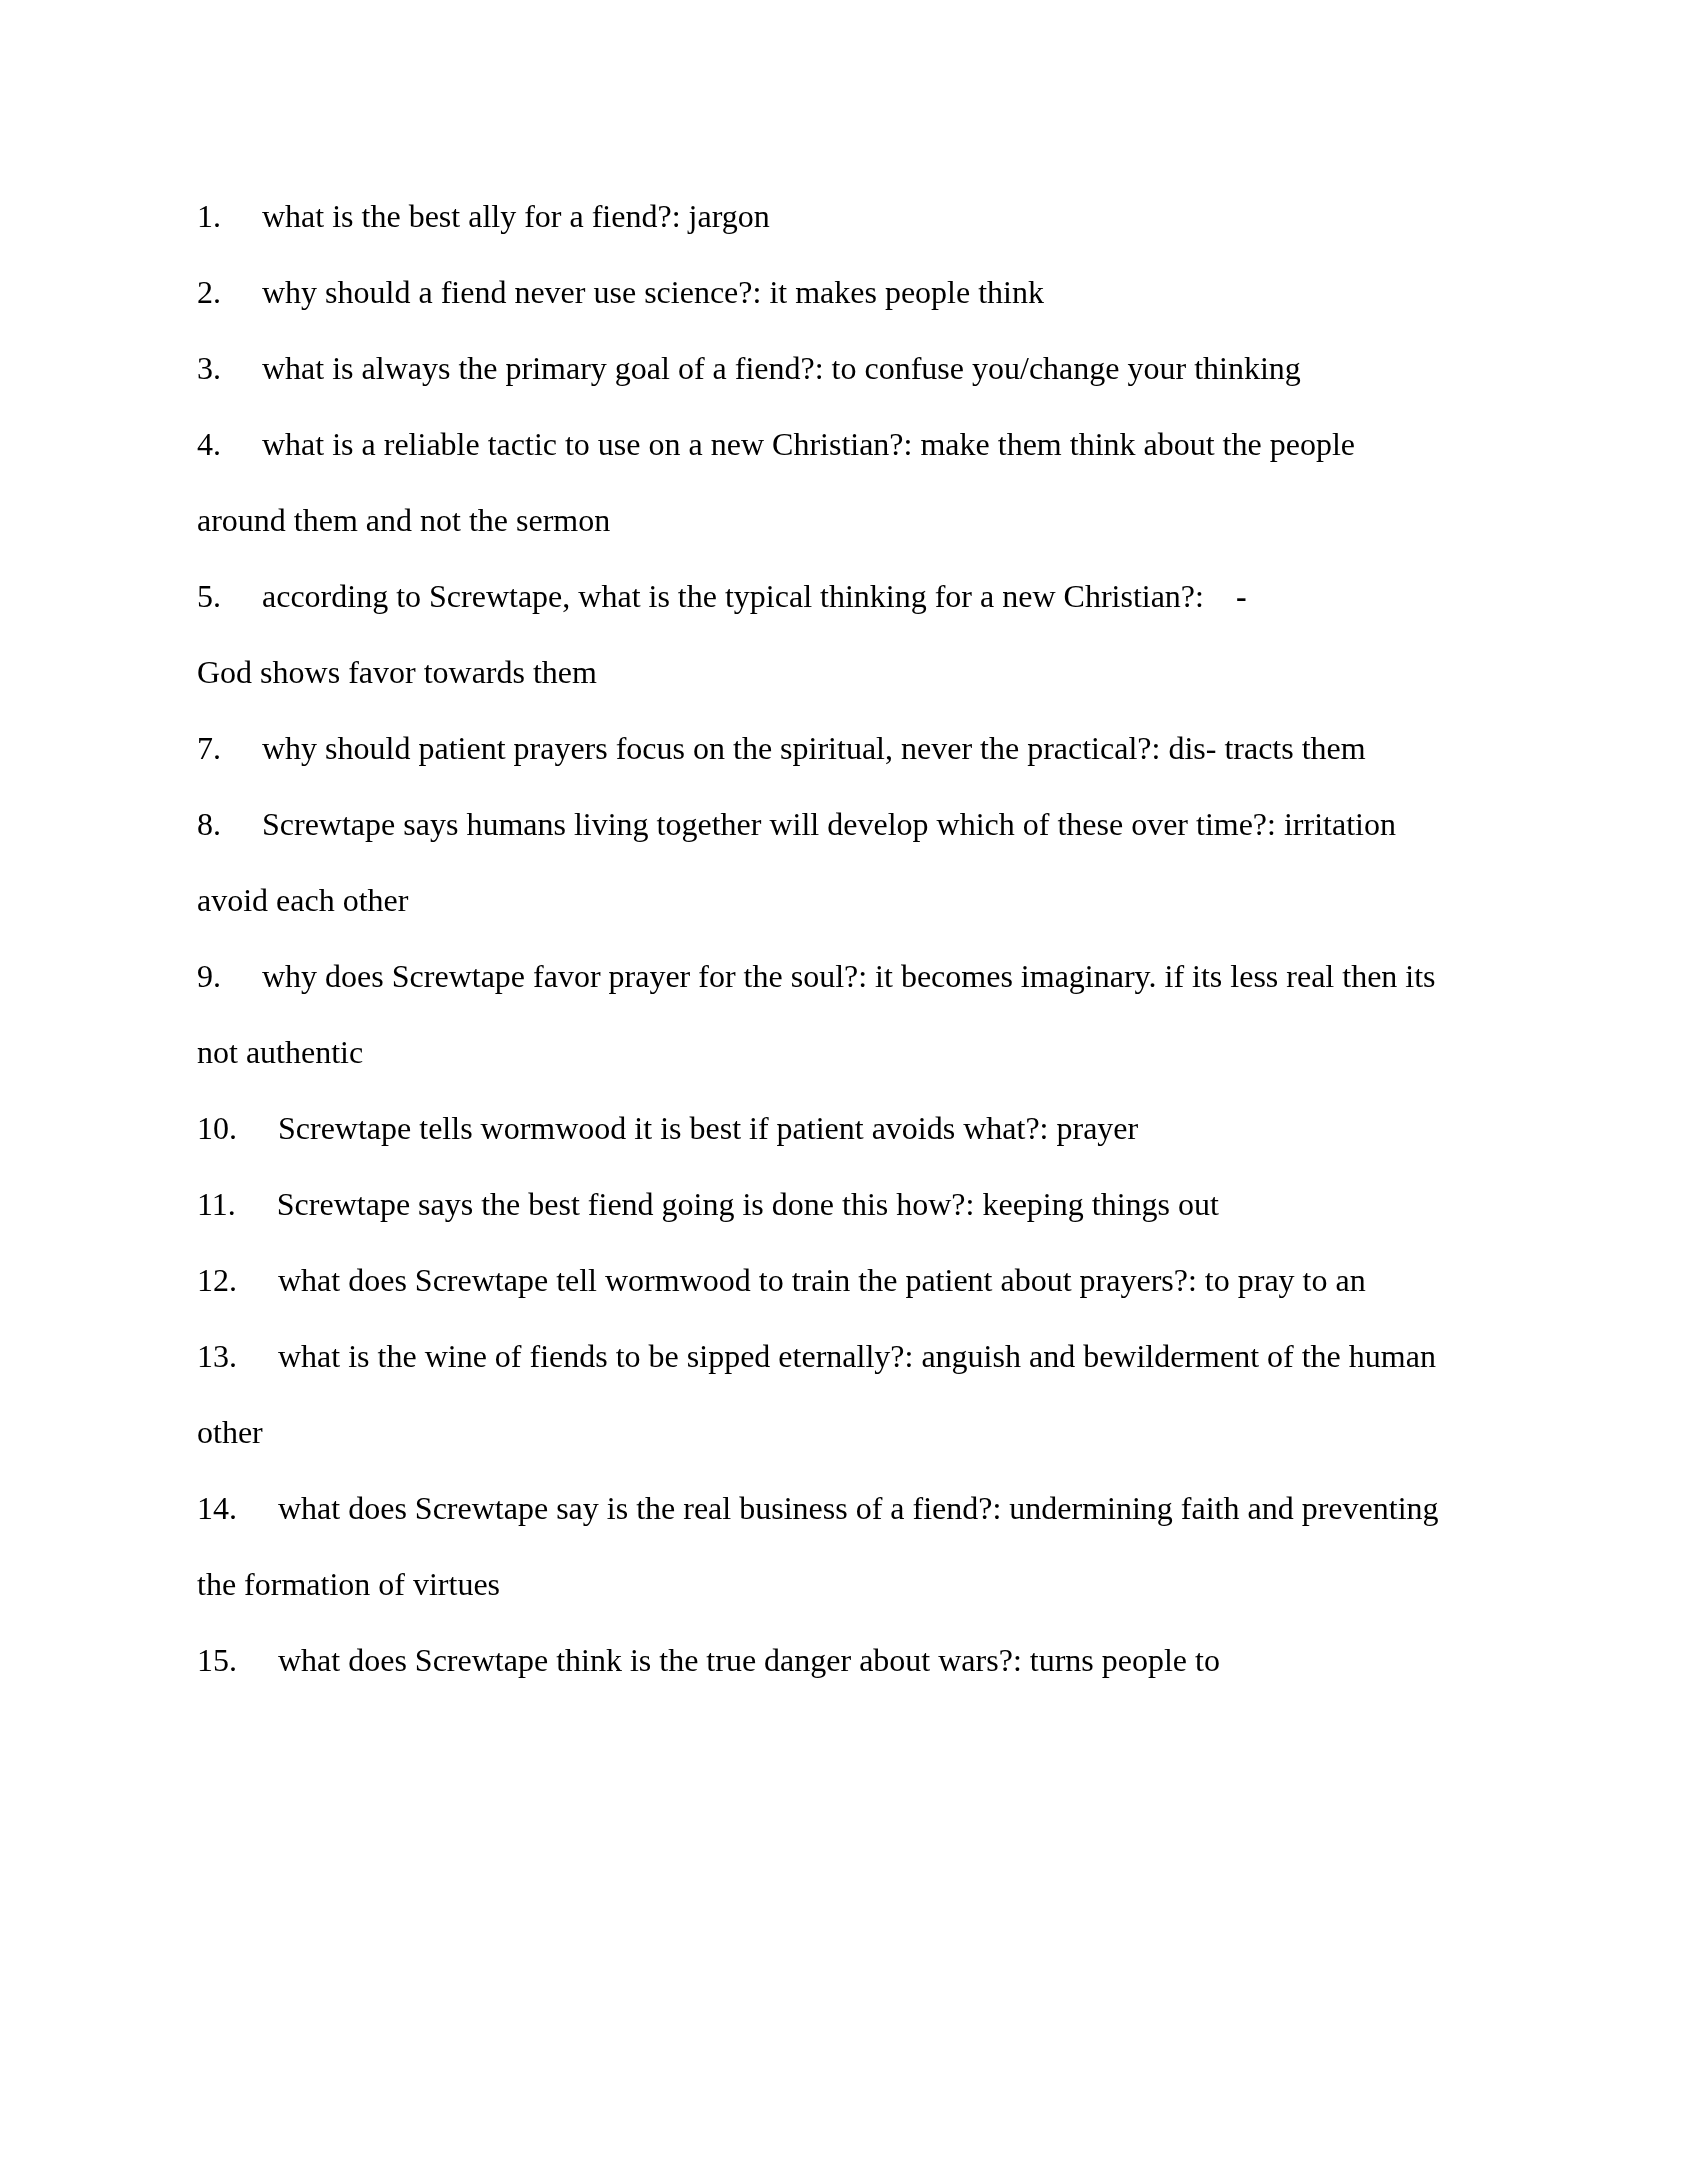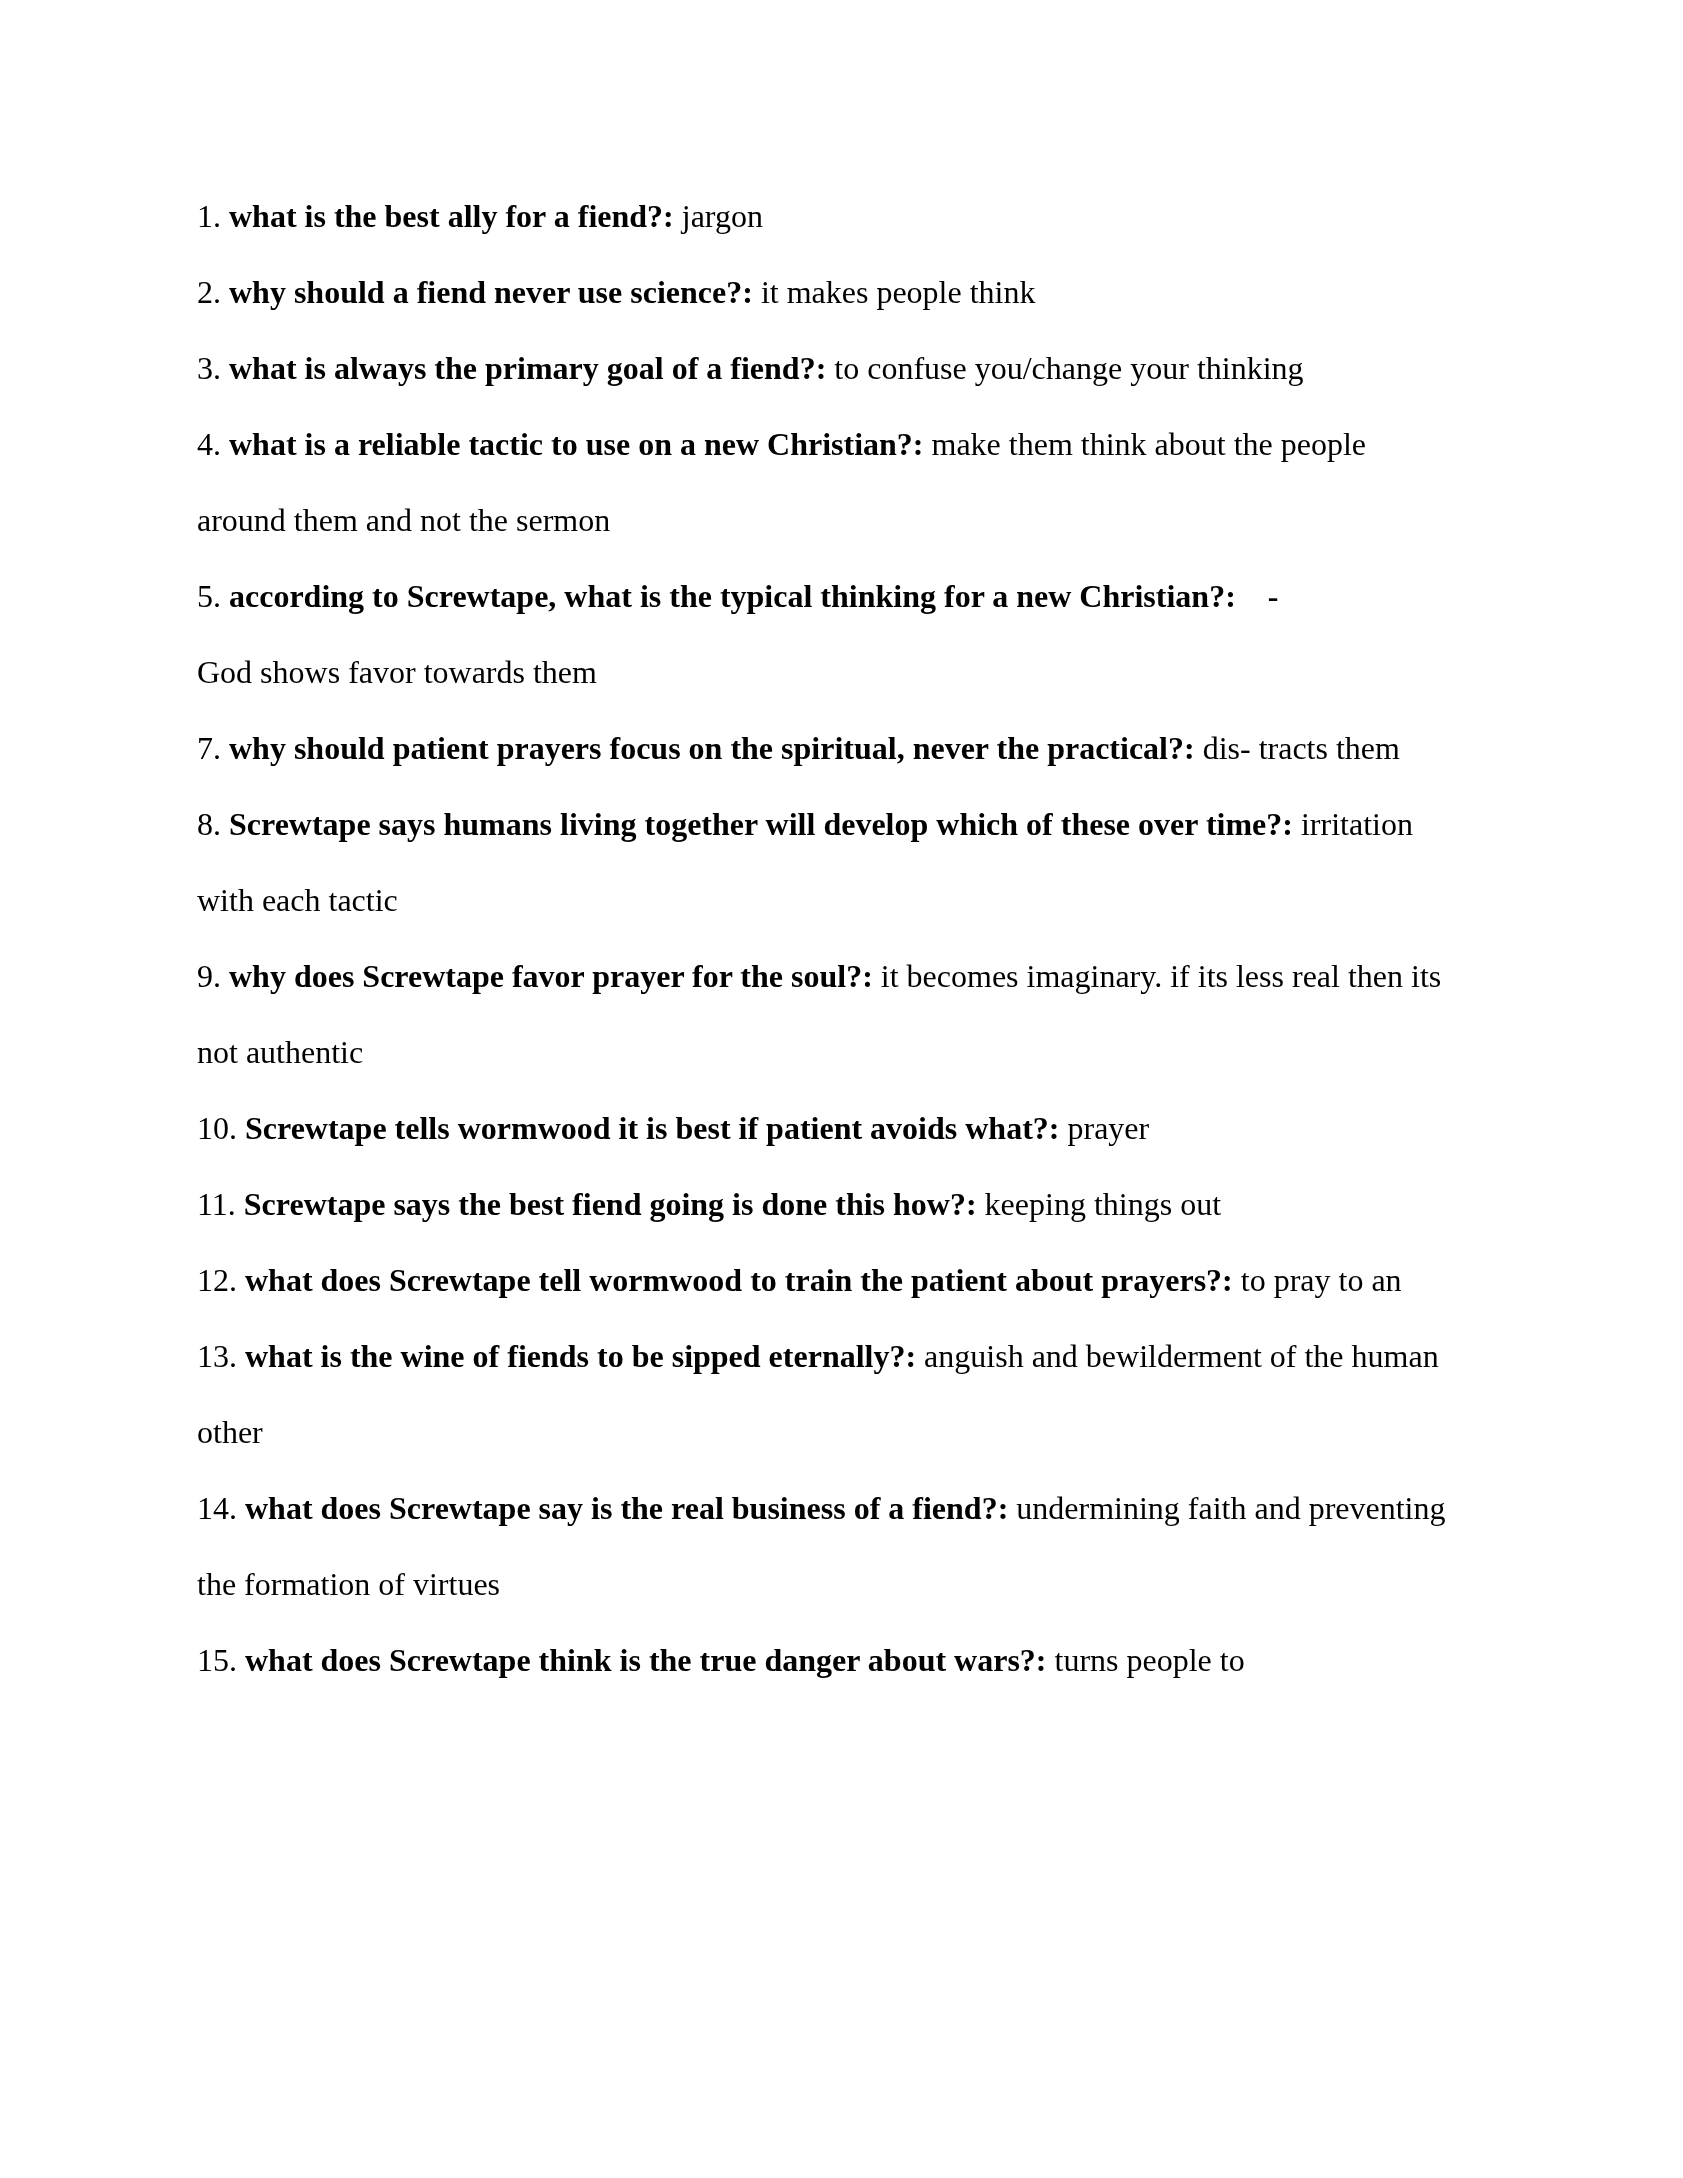--- a/index.html
+++ b/index.html
@@ -22,21 +22,21 @@
     width: 1307px;
     font-size: 32px;
     line-height: 76px;
   }
   .line {
     display: block;
     white-space: pre;
     height: 76px;
   }
   .num { font-weight: normal; }
-  .q { font-weight: bold; }
+  .q { font-weight: normal; margin-left: 33px; }
   .a { font-weight: normal; }
   .dash { font-weight: bold; }
 </style>
 </head>
 <body>
 
 <div class="page">
 
   <div class="line"><span class="num">1.</span> <span class="q">what is the best ally for a fiend?:</span> <span class="a">jargon</span></div>
 
@@ -47,21 +47,21 @@
   <div class="line"><span class="num">4.</span> <span class="q">what is a reliable tactic to use on a new Christian?:</span> <span class="a">make them think about the people</span></div>
   <div class="line"><span class="a">around them and not the sermon</span></div>
 
   <div class="line"><span class="num">5.</span> <span class="q">according to Screwtape, what is the typical thinking for a new Christian?:</span>    <span class="dash">-</span></div>
   <div class="line"><span class="a">God shows favor towards them</span></div>
 
 
   <div class="line"><span class="num">7.</span> <span class="q">why should patient prayers focus on the spiritual, never the practical?:</span> <span class="a">dis- tracts them</span></div>
 
   <div class="line"><span class="num">8.</span> <span class="q">Screwtape says humans living together will develop which of these over time?:</span> <span class="a">irritation</span></div>
-  <div class="line"><span class="a">with each tactic</span></div>
+  <div class="line"><span class="a">avoid each other</span></div>
 
   <div class="line"><span class="num">9.</span> <span class="q">why does Screwtape favor prayer for the soul?:</span> <span class="a">it becomes imaginary. if its less real then its</span></div>
   <div class="line"><span class="a">not authentic</span></div>
 
   <div class="line"><span class="num">10.</span> <span class="q">Screwtape tells wormwood it is best if patient avoids what?:</span> <span class="a">prayer</span></div>
 
   <div class="line"><span class="num">11.</span> <span class="q">Screwtape says the best fiend going is done this how?:</span> <span class="a">keeping things out</span></div>
 
   <div class="line"><span class="num">12.</span> <span class="q">what does Screwtape tell wormwood to train the patient about prayers?:</span> <span class="a">to pray to an</span></div>
 

